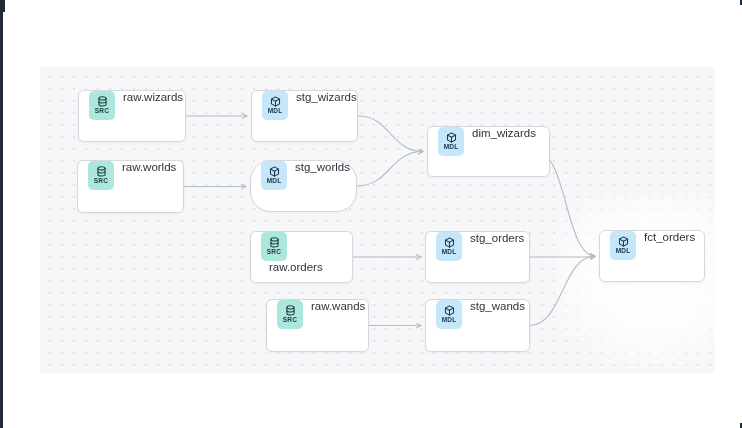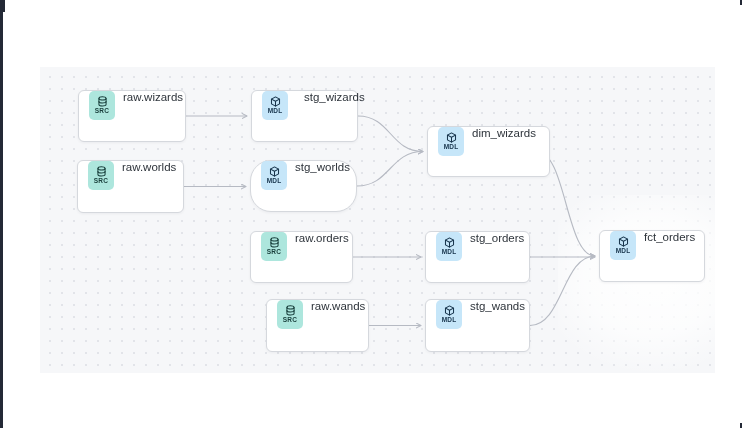--- a/index.html
+++ b/index.html
@@ -73,21 +73,21 @@
             <svg viewBox="0 0 12 12" width="11" height="11" fill="none" stroke="currentColor" stroke-width="1.1" stroke-linecap="round">
               <ellipse cx="6" cy="2.6" rx="3.9" ry="1.7"></ellipse>
               <path d="M2.1 2.6 V9.3 C2.1 10.25 3.85 11 6 11 S9.9 10.25 9.9 9.3 V2.6"></path>
               <path d="M2.1 6 C2.1 6.95 3.85 7.7 6 7.7 S9.9 6.95 9.9 6"></path>
             </svg>
           </span>
           <span class="btxt">SRC</span>
         </span>
         <span class="nlabel">raw.wizards</span>
       </div>
-      <div class="node" style="left: 251px; top: 90px; width: 107px; height: 52px; gap: 8px;">
+      <div class="node" style="left: 251px; top: 90px; width: 107px; height: 52px;">
         <span class="badge badge-MDL">
           <span class="bicon">
             <svg viewBox="0 0 12 12" width="11" height="11" fill="none" stroke="currentColor" stroke-width="1.1" stroke-linejoin="round" stroke-linecap="round">
               <path d="M6 1 L10.4 3.4 V8.6 L6 11 L1.6 8.6 V3.4 Z"></path>
               <path d="M1.6 3.4 L6 5.8 L10.4 3.4 M6 5.8 V11"></path>
             </svg>
           </span>
           <span class="btxt">MDL</span>
         </span>
         <span class="nlabel">stg_wizards</span>
@@ -122,21 +122,21 @@
           <span class="bicon">
             <svg viewBox="0 0 12 12" width="11" height="11" fill="none" stroke="currentColor" stroke-width="1.1" stroke-linejoin="round" stroke-linecap="round">
               <path d="M6 1 L10.4 3.4 V8.6 L6 11 L1.6 8.6 V3.4 Z"></path>
               <path d="M1.6 3.4 L6 5.8 L10.4 3.4 M6 5.8 V11"></path>
             </svg>
           </span>
           <span class="btxt">MDL</span>
         </span>
         <span class="nlabel">dim_wizards</span>
       </div>
-      <div class="node" style="left: 250px; top: 231px; width: 103px; height: 52px;">
+      <div class="node" style="left: 250px; top: 231px; width: 103px; height: 52px; flex-direction: column;">
         <span class="badge badge-SRC">
           <span class="bicon">
             <svg viewBox="0 0 12 12" width="11" height="11" fill="none" stroke="currentColor" stroke-width="1.1" stroke-linecap="round">
               <ellipse cx="6" cy="2.6" rx="3.9" ry="1.7"></ellipse>
               <path d="M2.1 2.6 V9.3 C2.1 10.25 3.85 11 6 11 S9.9 10.25 9.9 9.3 V2.6"></path>
               <path d="M2.1 6 C2.1 6.95 3.85 7.7 6 7.7 S9.9 6.95 9.9 6"></path>
             </svg>
           </span>
           <span class="btxt">SRC</span>
         </span>

